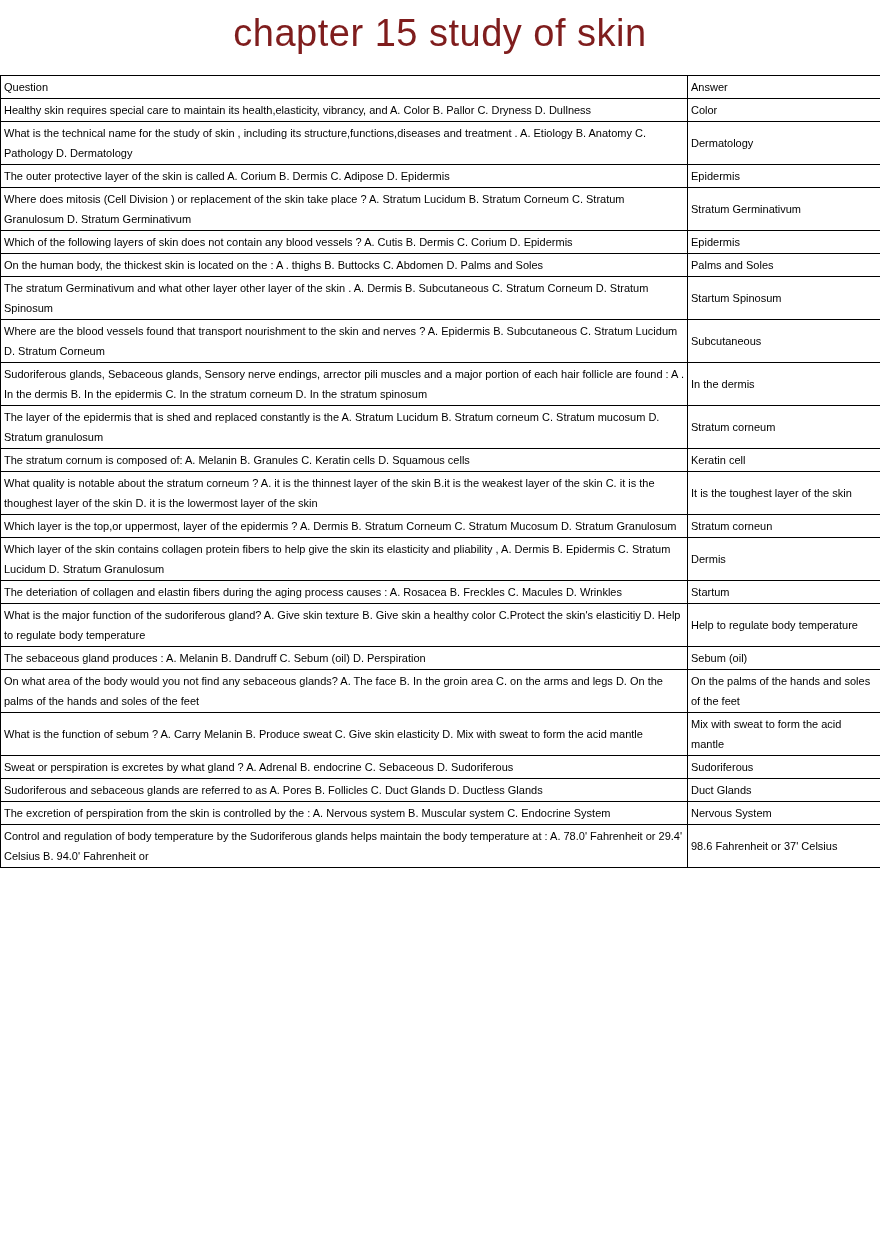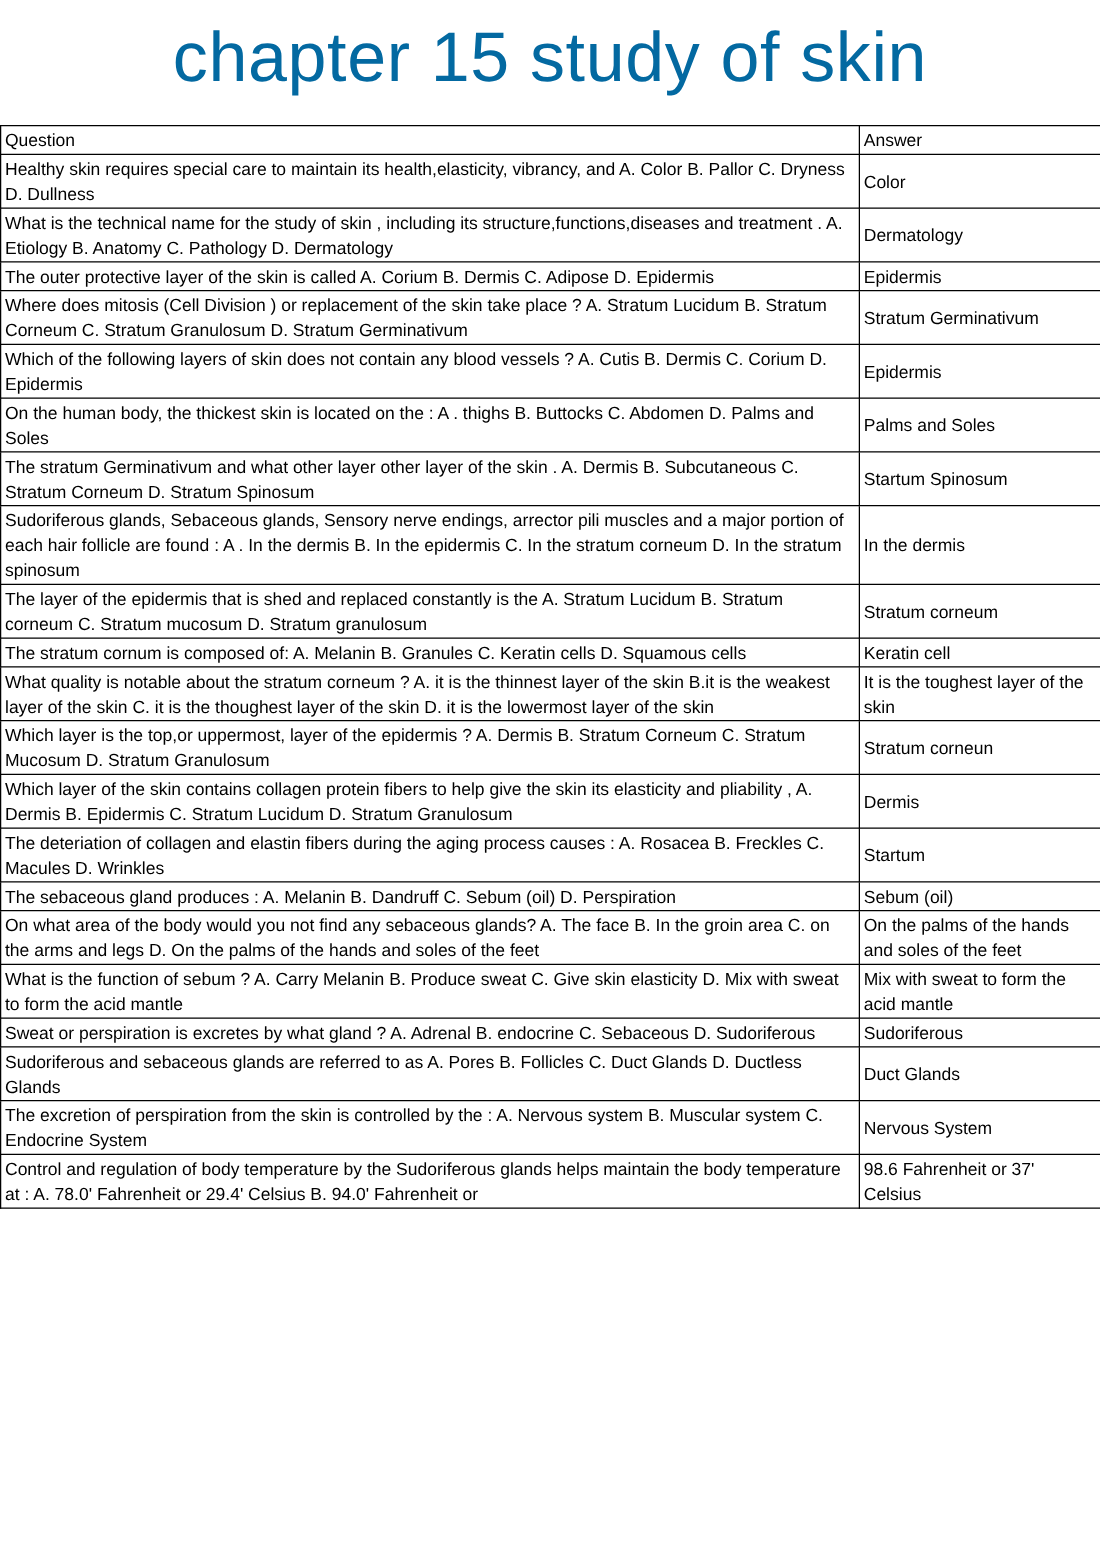--- a/index.html
+++ b/index.html
@@ -9,42 +9,42 @@
     color: #000000;
     font-family: "Liberation Sans", sans-serif;
   }
   body {
     width: 880px;
     height: 1245px;
     overflow: hidden;
     position: relative;
   }
   .page-title {
-    font-size: 56px;
+    font-size: 38px;
     font-weight: 300;
     text-align: center;
     margin: 8px 0 16px 0;
     letter-spacing: 0.5px;
     line-height: 1.35;
-    color: #0369a1;
+    color: #7f1d1d;
   }
   table.qa-table {
     border-collapse: collapse;
     width: 880px;
     table-layout: fixed;
   }
   col.col-q { width: 687px; }
   col.col-a { width: 193px; }
   table.qa-table th,
   table.qa-table td {
     border: 1.5px solid #000000;
     padding: 1px 3px;
     text-align: left;
     vertical-align: middle;
-    font-size: 14px;
+    font-size: 11px;
     line-height: 20px;
     font-weight: 400;
     overflow-wrap: break-word;
   }
   table.qa-table th {
     font-weight: 400;
   }
 </style>
 </head>
 <body>
@@ -86,20 +86,24 @@
       </tr>
       <tr>
         <td>On the human body, the thickest skin is located on the : A . thighs B. Buttocks C. Abdomen D. Palms and Soles</td>
         <td>Palms and Soles</td>
       </tr>
       <tr>
         <td>The stratum Germinativum and what other layer other layer of the skin . A. Dermis B. Subcutaneous C. Stratum Corneum D. Stratum Spinosum</td>
         <td>Startum Spinosum</td>
       </tr>
       <tr>
+        <td>Where are the blood vessels found that transport nourishment to the skin and nerves ? A. Epidermis B. Subcutaneous C. Stratum Lucidum D. Stratum Corneum</td>
+        <td>Subcutaneous</td>
+      </tr>
+      <tr>
         <td>Sudoriferous glands, Sebaceous glands, Sensory nerve endings, arrector pili muscles and a major portion of each hair follicle are found : A . In the dermis B. In the epidermis C. In the stratum corneum D. In the stratum spinosum</td>
         <td>In the dermis</td>
       </tr>
       <tr>
         <td>The layer of the epidermis that is shed and replaced constantly is the A. Stratum Lucidum B. Stratum corneum C. Stratum mucosum D. Stratum granulosum</td>
         <td>Stratum corneum</td>
       </tr>
       <tr>
         <td>The stratum cornum is composed of: A. Melanin B. Granules C. Keratin cells D. Squamous cells</td>
         <td>Keratin cell</td>
@@ -112,20 +116,24 @@
         <td>Which layer is the top,or uppermost, layer of the epidermis ? A. Dermis B. Stratum Corneum C. Stratum Mucosum D. Stratum Granulosum</td>
         <td>Stratum corneun</td>
       </tr>
       <tr>
         <td>Which layer of the skin contains collagen protein fibers to help give the skin its elasticity and pliability , A. Dermis B. Epidermis C. Stratum Lucidum D. Stratum Granulosum</td>
         <td>Dermis</td>
       </tr>
       <tr>
         <td>The deteriation of collagen and elastin fibers during the aging process causes : A. Rosacea B. Freckles C. Macules D. Wrinkles</td>
         <td>Startum</td>
+      </tr>
+      <tr>
+        <td>What is the major function of the sudoriferous gland? A. Give skin texture B. Give skin a healthy color C.Protect the skin's elasticitiy D. Help to regulate body temperature</td>
+        <td>Help to regulate body temperature</td>
       </tr>
       <tr>
         <td>The sebaceous gland produces : A. Melanin B. Dandruff C. Sebum (oil) D. Perspiration</td>
         <td>Sebum (oil)</td>
       </tr>
       <tr>
         <td>On what area of the body would you not find any sebaceous glands? A. The face B. In the groin area C. on the arms and legs D. On the palms of the hands and soles of the feet</td>
         <td>On the palms of the hands and soles of the feet</td>
       </tr>
       <tr>

